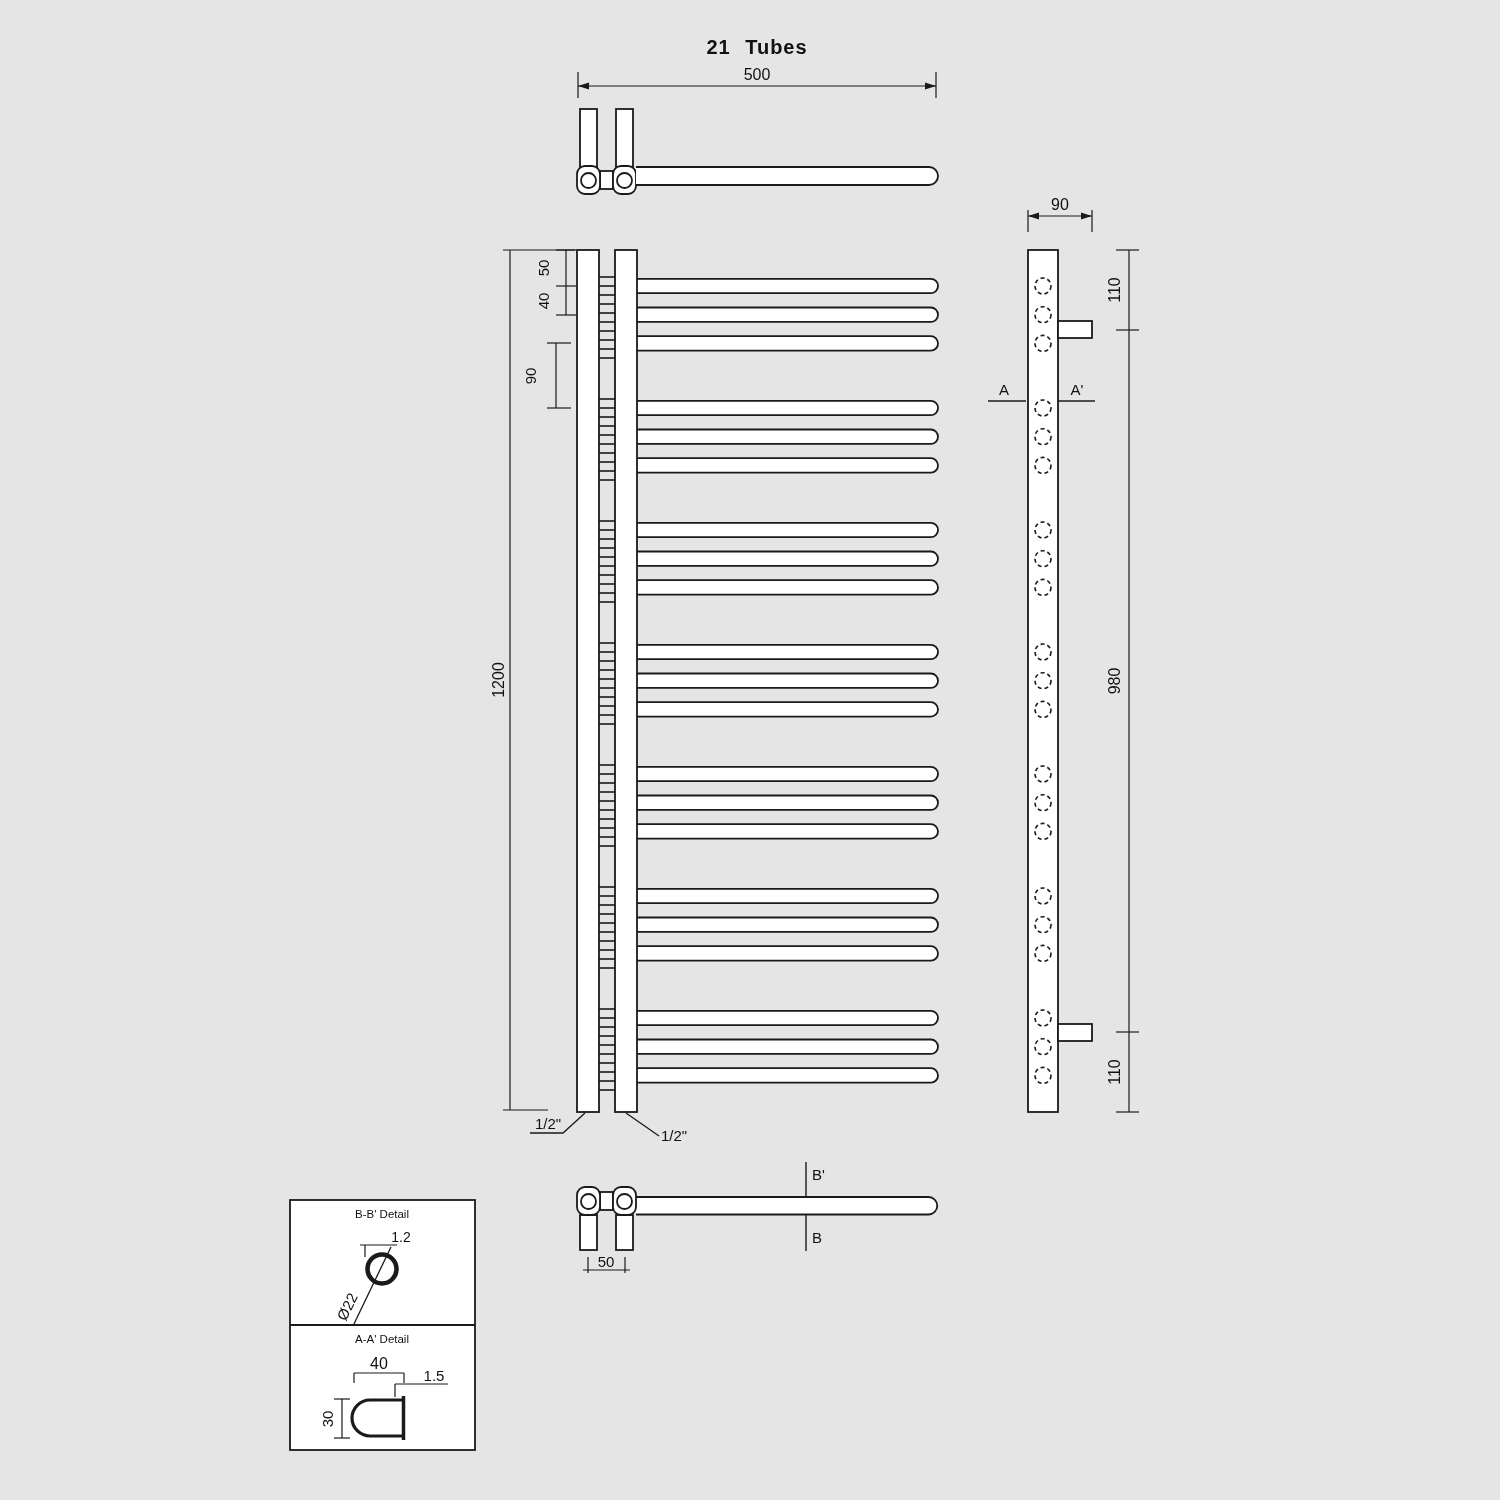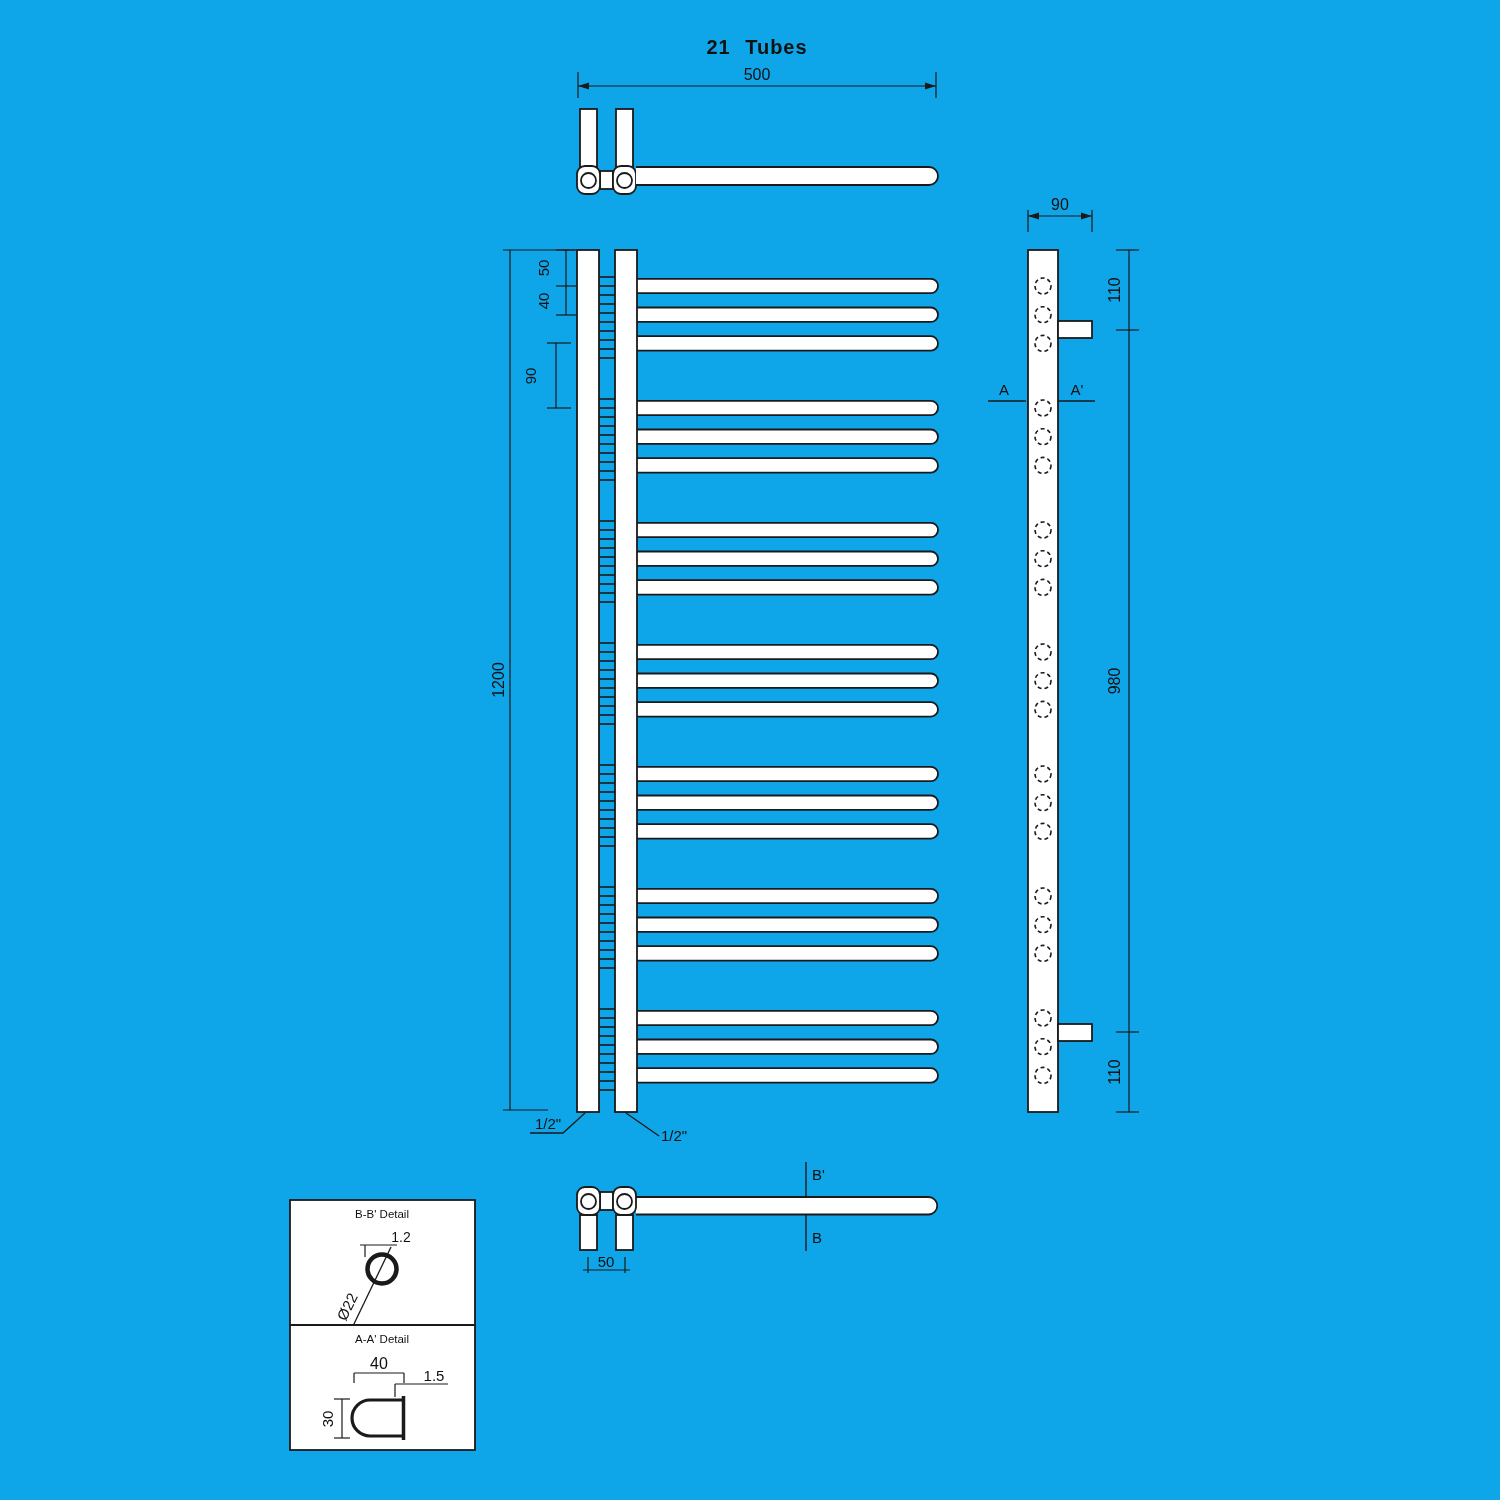--- a/index.html
+++ b/index.html
@@ -1,16 +1,16 @@
 <!DOCTYPE html>
 <html><head>
 <meta charset="utf-8">
 <style>
   html,body{margin:0;padding:0;background:#ffffff;}
-  .page{width:1500px;height:1500px;background:#0ea5e9;position:relative;overflow:hidden;text-decoration:underline;}
+  .page{width:1500px;height:1500px;background:#e5e5e5;position:relative;overflow:hidden;text-decoration:underline;}
   svg text{font-family:"Liberation Sans","DejaVu Sans",sans-serif;fill:#111111;}
 </style>
 </head>
 <body>
 
 <div class="page">
   <svg id="drawing" width="1500" height="1500" viewBox="0 0 1500 1500">
       <g>
         <text x="757" y="54" font-size="20" text-anchor="middle" font-weight="bold" style="letter-spacing:1px;word-spacing:8px;">21 Tubes</text>
         <rect x="580" y="109" width="17" height="58" fill="#ffffff" stroke="#1a1a1a" stroke-width="1.8"></rect>

